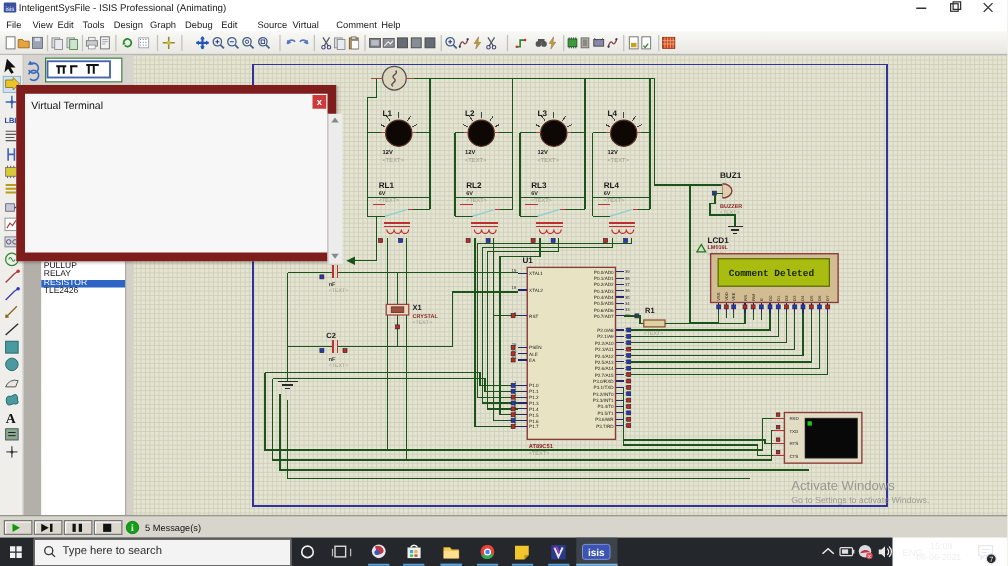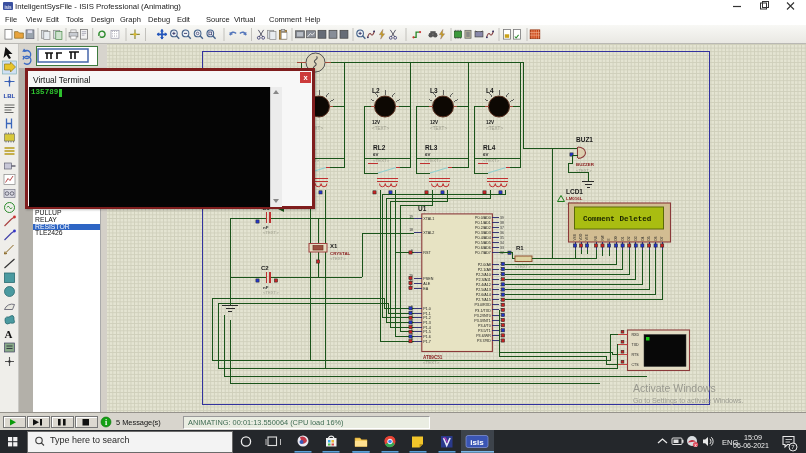--- a/index.html
+++ b/index.html
@@ -15,33 +15,33 @@
  background-size:3.63px 3.63px}
 #schsvg{left:0;top:44px}
 #lefttools{left:0;top:44px;width:19px;height:368px;background:#efeeea;border-right:1px solid #c9c8c4}
 #gutter{left:19px;top:44px;width:14px;height:368px;background:#b3b0a9}
 #paneltop{left:19px;top:44px;width:88px;height:24px;background:#d7d4cd}
 #preview{left:36px;top:46px;width:62px;height:20px;background:#fff;border:1px solid #3d7a3d}
 #listbox{left:33px;top:207px;width:67px;height:205px;background:#fff;border-top:1px solid #888}
 #listscroll{left:100px;top:207px;width:7px;height:205px;background:#d4d0c8;border-left:1px solid #aaa}
 .li{height:6.8px;font-size:6.8px;line-height:6.8px;color:#111;padding-left:2px;white-space:nowrap}
 .lisel{background:#2e65c4;color:#fff}
-#vt{left:25px;top:68px;width:290px;height:141px;background:#f7f7f7;border:3px solid #7f1d1d;box-shadow:1px 1px 2px rgba(0,0,0,.25)}
+#vt{left:13px;top:68px;width:256px;height:141px;background:#f7f7f7;border:7px solid #7f1d1d;box-shadow:1px 1px 2px rgba(0,0,0,.25)}
 #vttitle{position:absolute;left:5px;top:4px;font-size:8.4px;color:#111}
 #vtx{position:absolute;right:1px;top:1px;width:11px;height:11px;background:#cc3b3b;color:#fff;font-size:7.5px;line-height:11px;text-align:center;font-weight:bold}
 #vtbody{position:absolute;left:1px;top:16px;width:241px;height:120px;background:#050505}
 #vttext{position:absolute;left:2px;top:1px;font-family:"Liberation Mono",monospace;font-size:7.6px;font-weight:bold;color:#2ec22e}
 #vtcur{position:absolute;left:29.5px;top:1.5px;width:3px;height:8px;background:#2ec22e}
 #vtscroll{position:absolute;left:242px;top:16px;width:12px;height:120px;background:#ececec;border-left:1px solid #ccc}
 .sarr{position:absolute;left:2px;width:0;height:0;border-left:3.5px solid transparent;border-right:3.5px solid transparent}
 #statusbar{left:0;top:412px;width:806px;height:18px;background:#d8d5cd;border-top:1px solid #96938c}
 .sbtn{position:absolute;top:3px;width:23px;height:12px;background:#dcd8d0;border:1px solid #777;box-shadow:inset 1px 1px 0 #fff}
 #animpanel{position:absolute;left:183px;top:2.5px;width:247px;height:13px;background:#eaede2;border:1px solid;border-color:#999 #fff #fff #999;font-size:7.4px;color:#3f6b52;line-height:12px;padding-left:4px;white-space:nowrap}
 #msgtxt{position:absolute;left:116px;top:5px;font-size:7.4px;color:#111}
-#taskbar{left:0;top:430px;width:806px;height:23px;background:#24272b}
+#taskbar{left:0;top:430px;width:714px;height:23px;background:#24272b}
 #search{position:absolute;left:27px;top:1px;width:206px;height:22px;background:#f3f3f3;border:1px solid #6a6a6a}
 #searchtxt{position:absolute;left:23px;top:5px;font-size:9px;color:#2a2a2a}
 </style></head>
 <body>
 <div class="abs" id="titlebar">
  <svg class="abs" style="left:0;top:0" width="806" height="12">
   <rect x="3" y="2" width="10" height="8" rx="1" fill="#3a50a0"></rect>
   <text x="8" y="8.5" font-size="5" fill="#fff" text-anchor="middle" font-family="Liberation Sans">isis</text>
   <line x1="733" y1="6.5" x2="741" y2="6.5" stroke="#333" stroke-width="1.2"></line>
   <rect x="760.5" y="3" width="6" height="6" fill="none" stroke="#333" stroke-width="1"></rect>
@@ -769,24 +769,20 @@
 <div class="abs" id="listbox">
  <div class="li" style="margin-top:2px">PULLUP</div>
  <div class="li">RELAY</div>
  <div class="li lisel">RESISTOR</div>
  <div class="li">TLE2426</div>
 </div>
 <div class="abs" id="listscroll"></div>
 <div class="abs" id="vt">
  <div id="vttitle">Virtual Terminal</div>
  <div id="vtx">x</div>
- <div id="vtbody">
-      <div id="vttext">135789</div>
-      <div id="vtcur"></div>
-    </div>
  <div id="vtscroll">
   <div class="sarr" style="top:3px;border-bottom:4.5px solid #888"></div>
   <div class="sarr" style="top:112px;border-top:4.5px solid #888"></div>
  </div>
 </div>
 <div class="abs" id="statusbar">
  <div class="sbtn" style="left:3px"></div>
  <div class="sbtn" style="left:27px"></div>
  <div class="sbtn" style="left:51px"></div>
  <div class="sbtn" style="left:75px"></div>
@@ -794,21 +790,20 @@
   <polygon points="10,6 10,12.5 16,9.2" fill="#0a9a0a"></polygon>
   <polygon points="33,6 33,12.5 39,9.2" fill="#111"></polygon>
       <rect x="40" y="6" width="2" height="6.5" fill="#111"></rect>
   <rect x="58" y="6" width="2.6" height="6.5" fill="#111"></rect>
       <rect x="63" y="6" width="2.6" height="6.5" fill="#111"></rect>
   <rect x="82.5" y="6" width="6.5" height="6.5" fill="#111"></rect>
   <circle cx="106" cy="9" r="5" fill="#14a014" stroke="#0a700a" stroke-width="0.6"></circle>
   <text x="106" y="12" font-size="8" fill="#fff" text-anchor="middle" font-weight="bold" font-family="Liberation Serif">i</text>
  </svg>
  <div id="msgtxt">5 Message(s)</div>
- <div id="animpanel">ANIMATING: 00:01:13.550064 (CPU load 16%)</div>
 </div>
 <div class="abs" id="taskbar">
  <div id="search"></div>
  <div id="searchtxt" style="left:50px">Type here to search</div>
  <svg class="abs" style="left:0;top:0" width="806" height="23">
       <svg width="806" height="23" style="position:absolute;left:0;top:0">
         <g fill="#f2f2f2">
           <rect x="8" y="7" width="4.2" height="4.2"></rect>
           <rect x="13.2" y="7" width="4.2" height="4.2"></rect>
           <rect x="8" y="12.2" width="4.2" height="4.2"></rect>

